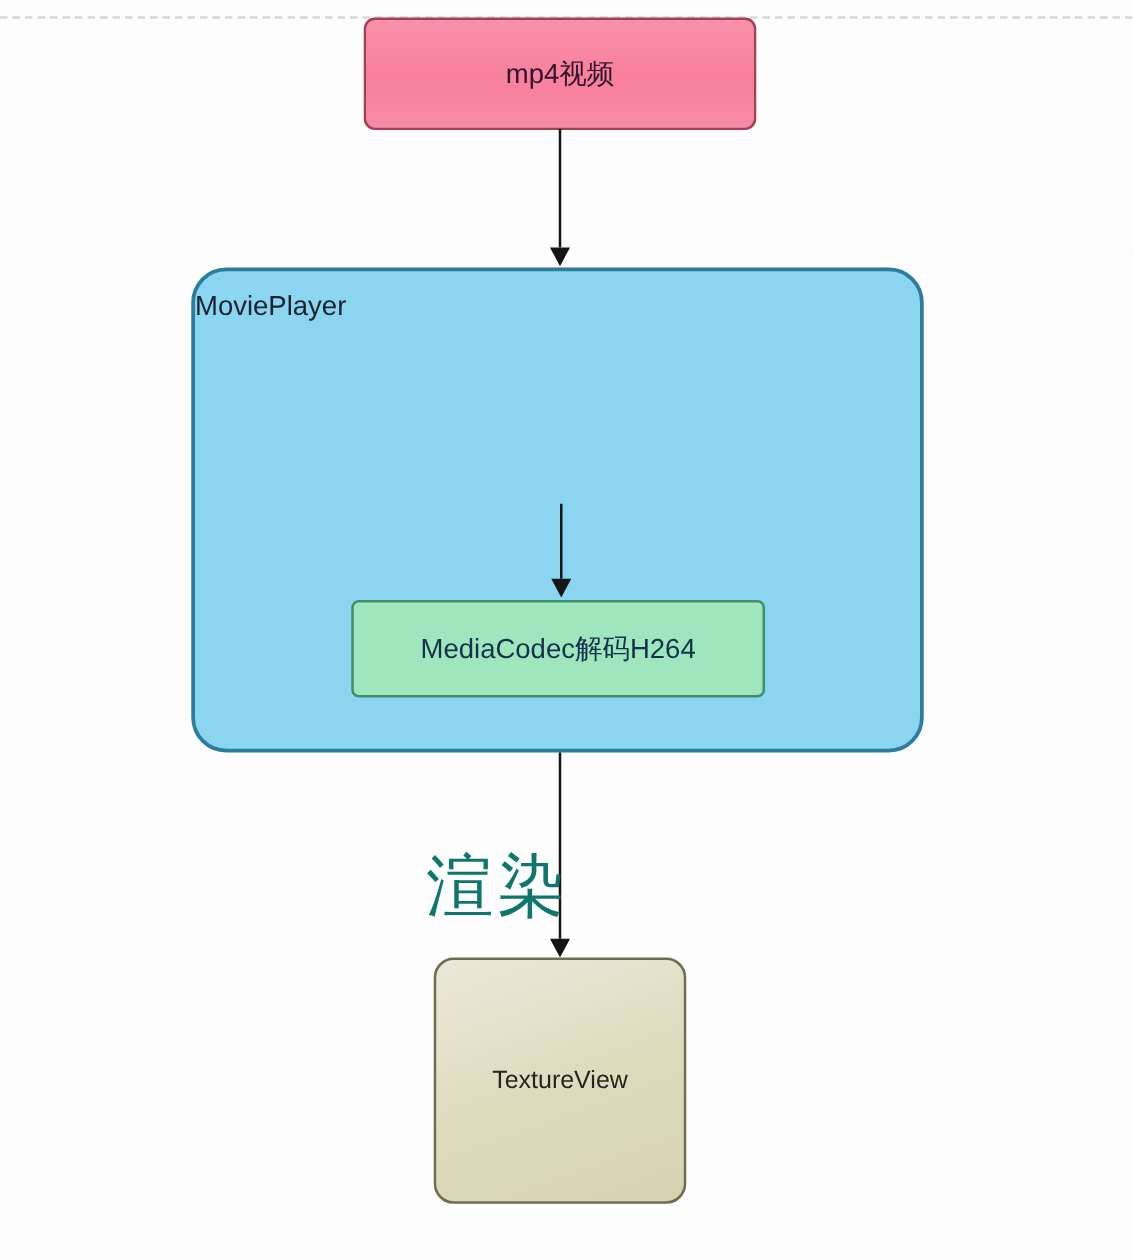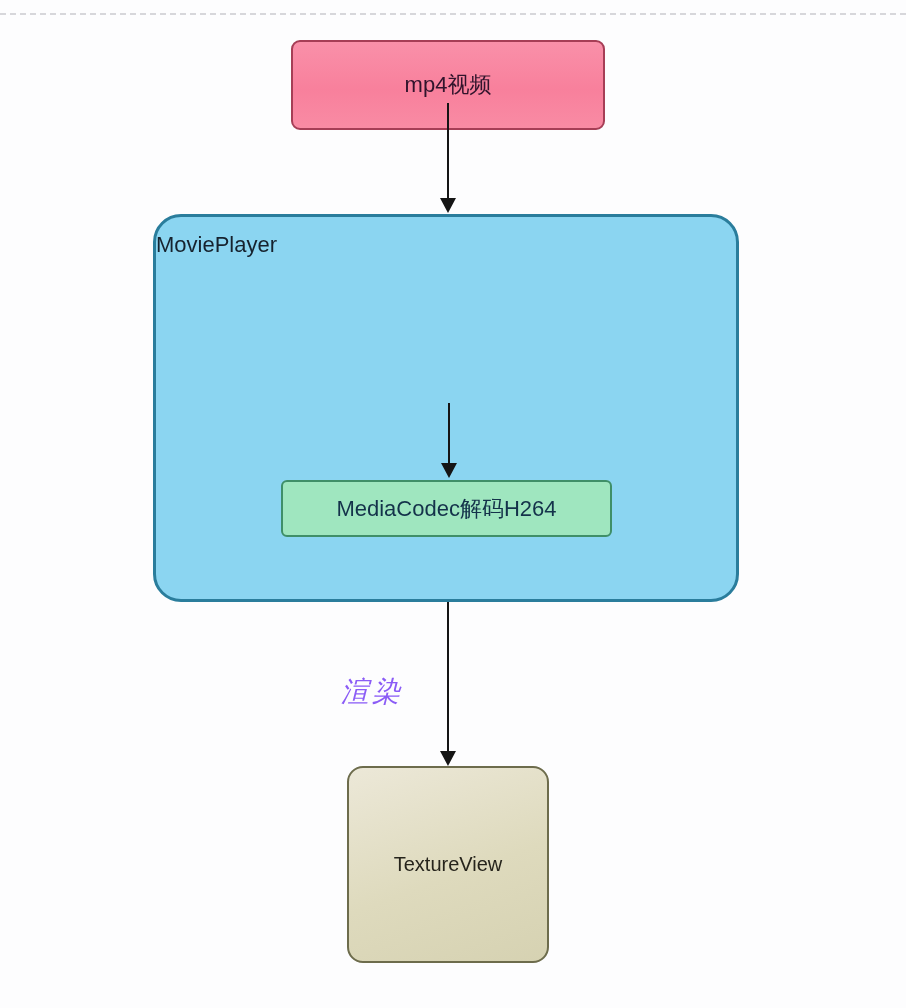--- a/index.html
+++ b/index.html
@@ -36,21 +36,20 @@
     left: 291px;
     top: 14px;
     width: 314px;
     height: 90px;
     background: linear-gradient(180deg, #f990a9 0%, #f8809c 55%, #f98ba4 100%);
     border: 2px solid #a63e56;
     border-radius: 9px;
     color: #31142c;
     font-size: 22px;
     font-weight: 500;
-    margin-top: 26px;
   }
   
   .container-player {
     position: absolute;
     box-sizing: border-box;
     left: 153px;
     top: 214px;
     width: 586px;
     height: 388px;
     background: #8bd5f1;
@@ -74,21 +73,21 @@
     border-radius: 10px;
     color: #3a2417;
     font-size: 22px;
     font-weight: 500;
   }
   
   .node-codec {
     left: 125px;
     top: 263px;
     width: 331px;
-    height: 57px;
+    height: 78px;
     background: #9fe6bf;
     border: 2px solid #3f8f68;
     border-radius: 6px;
     color: #14324a;
     font-size: 22px;
     font-weight: 500;
   }
   
   .node-texture {
     left: 347px;
@@ -122,26 +121,25 @@
     border-right: 8px solid transparent;
     border-top: 15px solid #151515;
   }
   .arrow-1 { left: 439px; top: 103px;  height: 110px; }
   .arrow-2 { left: 284px; top: 186px;  height: 75px;  } 
   .arrow-3 { left: 439px; top: 602px;  height: 164px; }
   .render-label {
     position: absolute;
     left: 341px;
     top: 673px;
-    font-size: 28px;
+    font-size: 54px;
     font-weight: 500;
-    color: #8b5cf6;
+    color: #0f766e;
     letter-spacing: 3px;
     white-space: nowrap;
-    font-style: italic;
   }
   .watermark {
     position: absolute;
     right: 16px;
     top: 959px;
     font-size: 17px;
     color: #b5aec7;
     letter-spacing: 1px;
     white-space: nowrap;
   }

